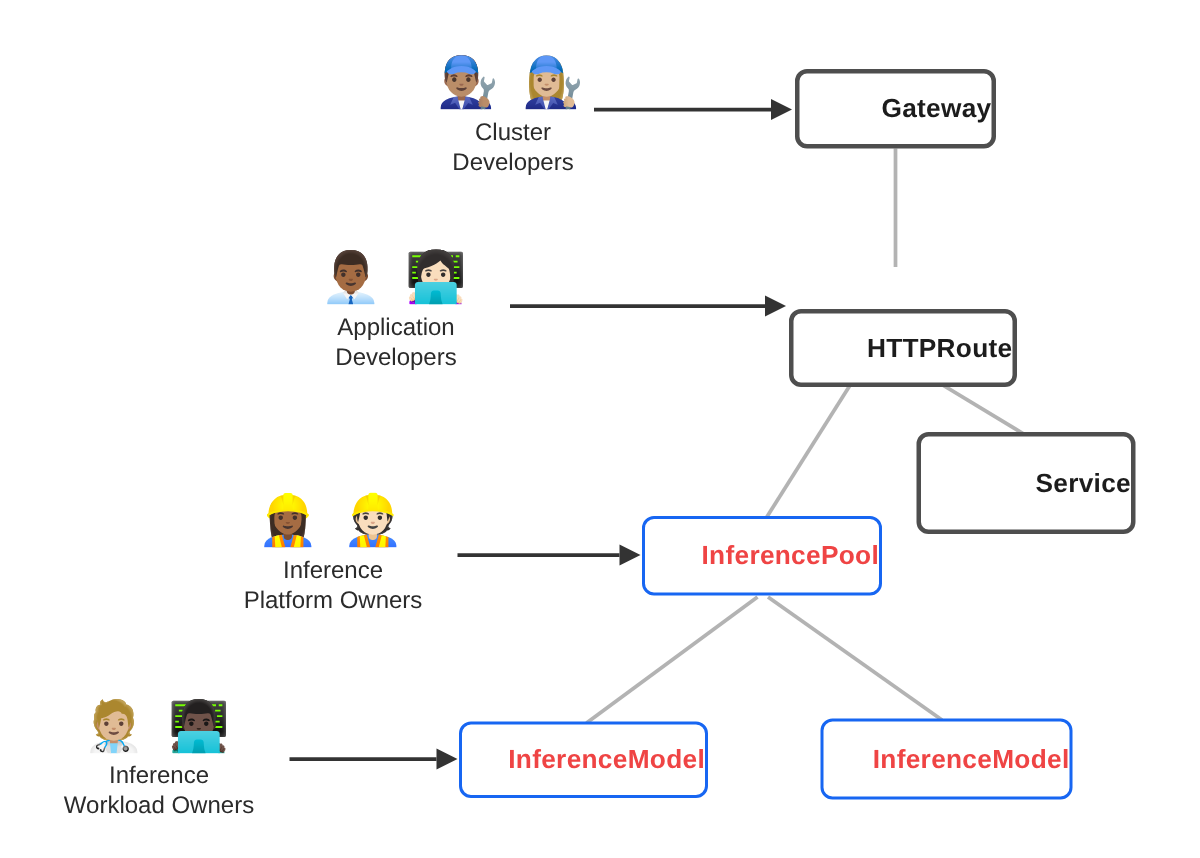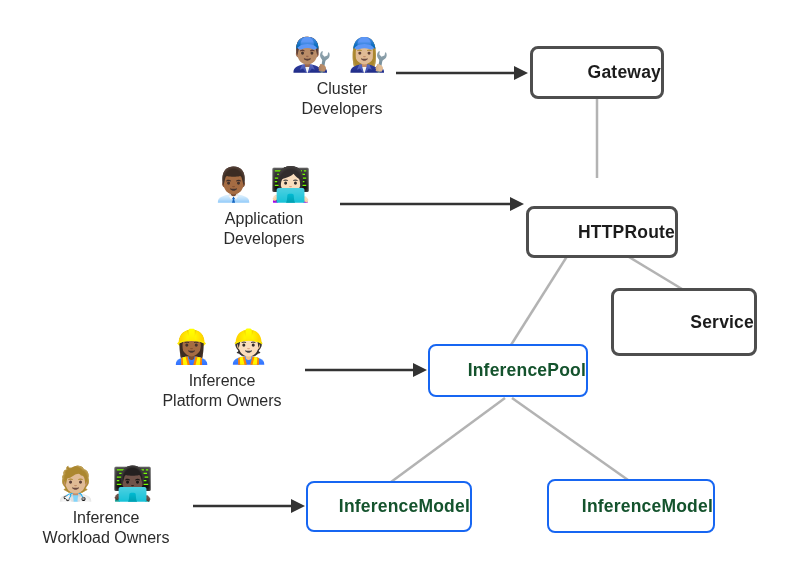--- a/index.html
+++ b/index.html
@@ -33,21 +33,21 @@
     font-size: 17.5px;
     letter-spacing: 0.2px;
     box-sizing: border-box;
   }
   .node.standard {
     border: 3px solid #4e4e4e;
     color: #1c1c1c;
   }
   .node.extension {
     border: 2.5px solid #1766f2;
-    color: #14532d;
+    color: #ef4444;
   }
   .persona {
     position: absolute;
     width: 170px;
     text-align: center;
   }
   .persona-icons {
     font-size: 33px;
     line-height: 1.3;
     letter-spacing: 3px;

